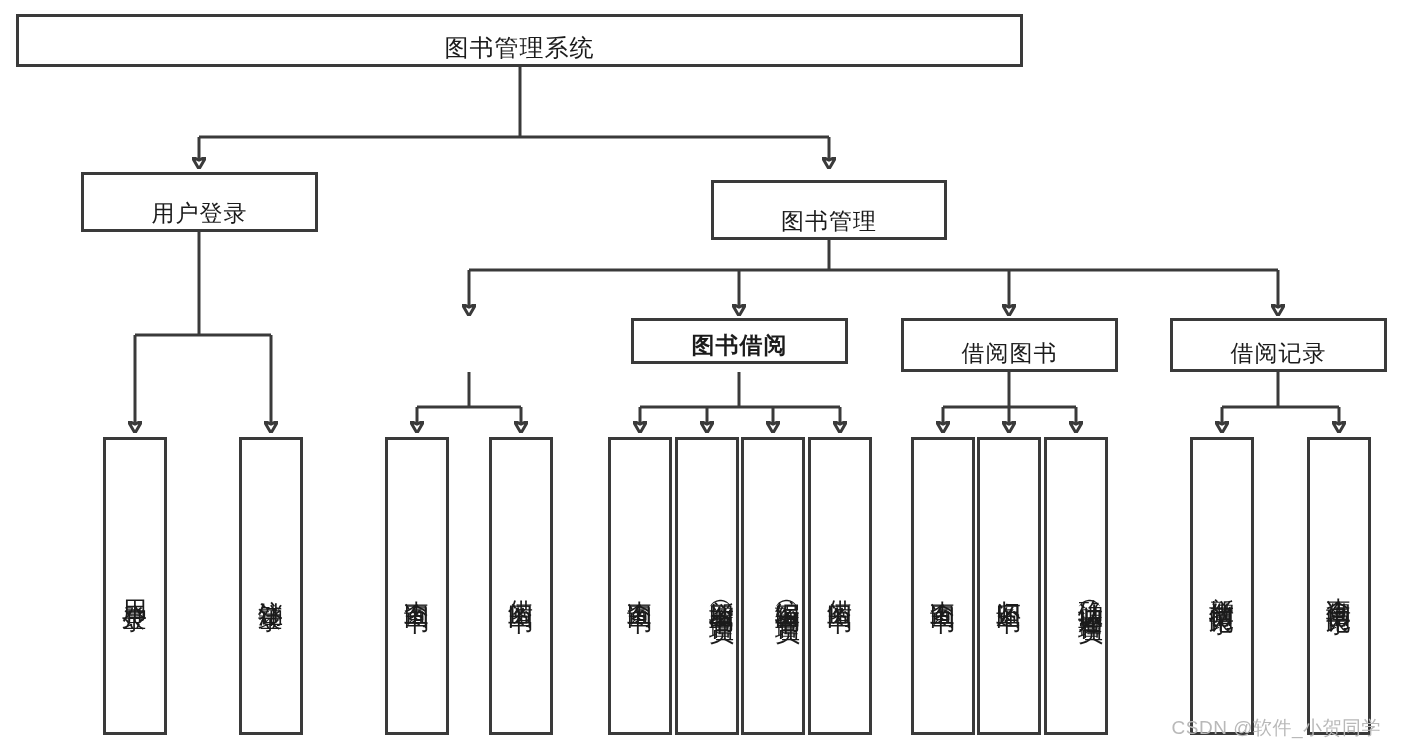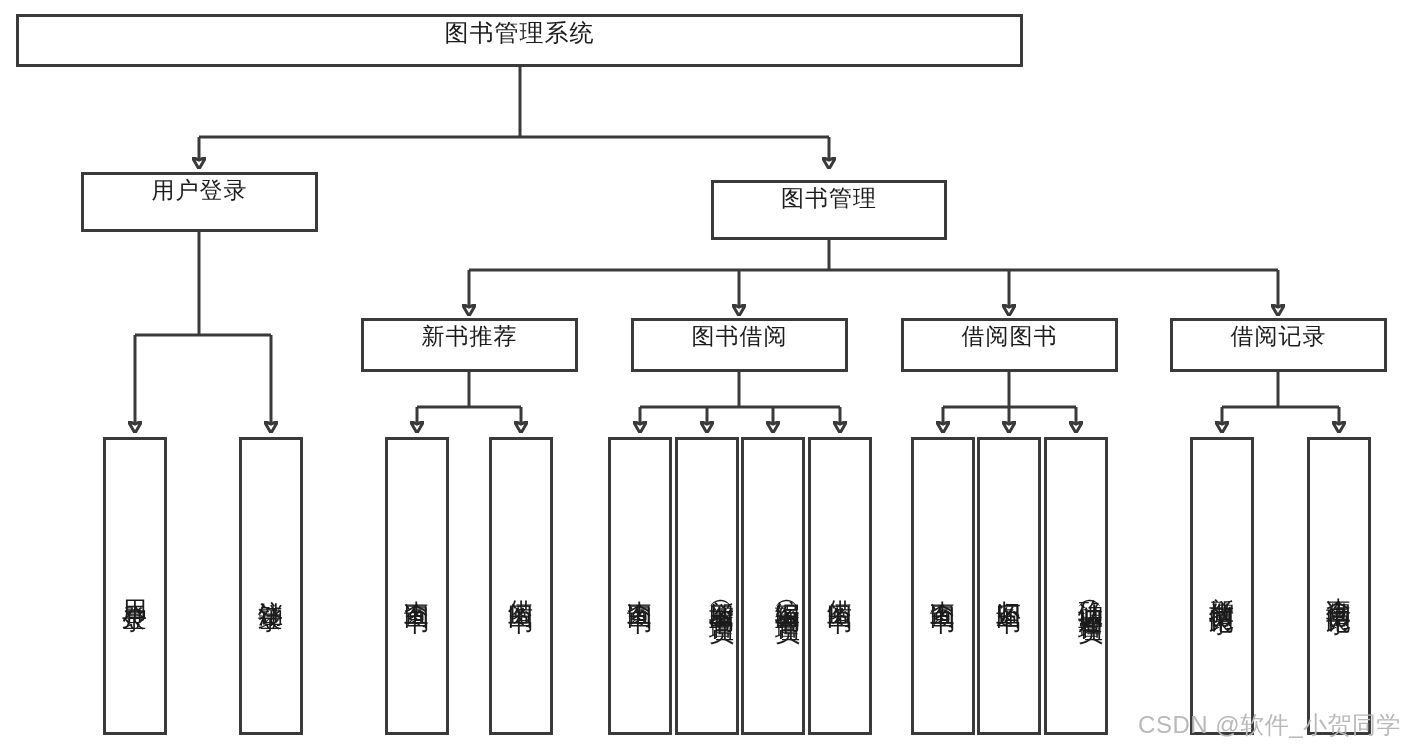--- a/index.html
+++ b/index.html
@@ -16,21 +16,21 @@
     height: 747px;
     background: #ffffff;
     overflow: hidden;
   }
   .node {
     position: absolute;
     box-sizing: border-box;
     border: 3px solid #3a3a3a;
     background: #ffffff;
     display: flex;
-    align-items: flex-start;
+    align-items: flex-end;
     justify-content: center;
     color: #1b1b1b;
   }
   .node-h {
     font-size: 23px;
     letter-spacing: 1px;
     white-space: nowrap;
   }
   .node-root {
     font-size: 24px;
@@ -62,23 +62,23 @@
     stroke: #3a3a3a;
     stroke-width: 3;
     fill: none;
   }
   .arrowhead {
     fill: #3a3a3a;
     stroke: none;
   }
   #watermark {
     position: absolute;
-    right: 4px;
+    right: 24px;
     bottom: 6px;
-    font-size: 24px;
+    font-size: 19px;
     color: #b9b9b9;
     letter-spacing: 0.5px;
     white-space: nowrap;
     font-family: "Liberation Sans", "DejaVu Sans", sans-serif;
   }
 </style>
 </head>
 <body>
 
 <div id="canvas">
@@ -135,24 +135,21 @@
     <span>图书管理系统</span>
   </div>
 
   <div class="node node-h" style="left:81px; top:172px; width:237px; height:60px;">
     <span>用户登录</span>
   </div>
   <div class="node node-h" style="left:711px; top:172px; width:236px; height:60px;margin-top:8px;">
     <span>图书管理</span>
   </div>
 
-  <div class="node node-h" style="left:361px; top:318px; width:217px; height:54px;">
-    <span>新书推荐</span>
-  </div>
-  <div class="node node-h" style="left:631px; top:318px; width:217px; height:54px;">
+  <div class="node node-h" style="left:631px; top:318px; width:217px; height:46px;font-weight:bold;">
     <span>图书借阅</span>
   </div>
   <div class="node node-h" style="left:901px; top:318px; width:217px; height:54px;">
     <span>借阅图书</span>
   </div>
   <div class="node node-h" style="left:1170px; top:318px; width:217px; height:54px;">
     <span>借阅记录</span>
   </div>
 
   <div class="node node-v mid" style="left:103px; top:437px; width:64px; height:298px;">

